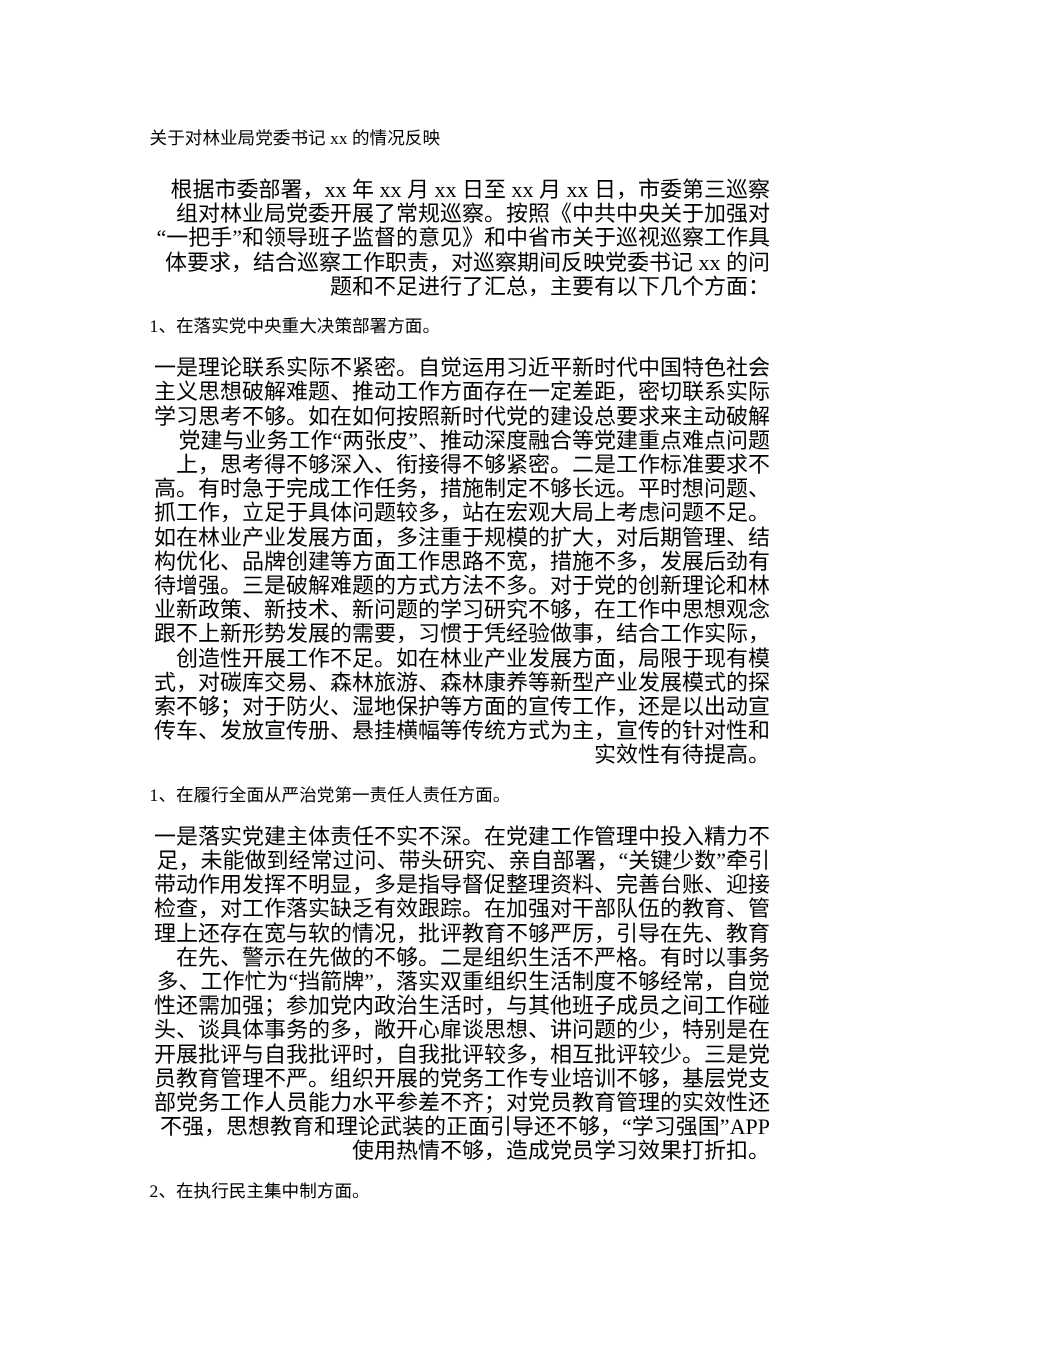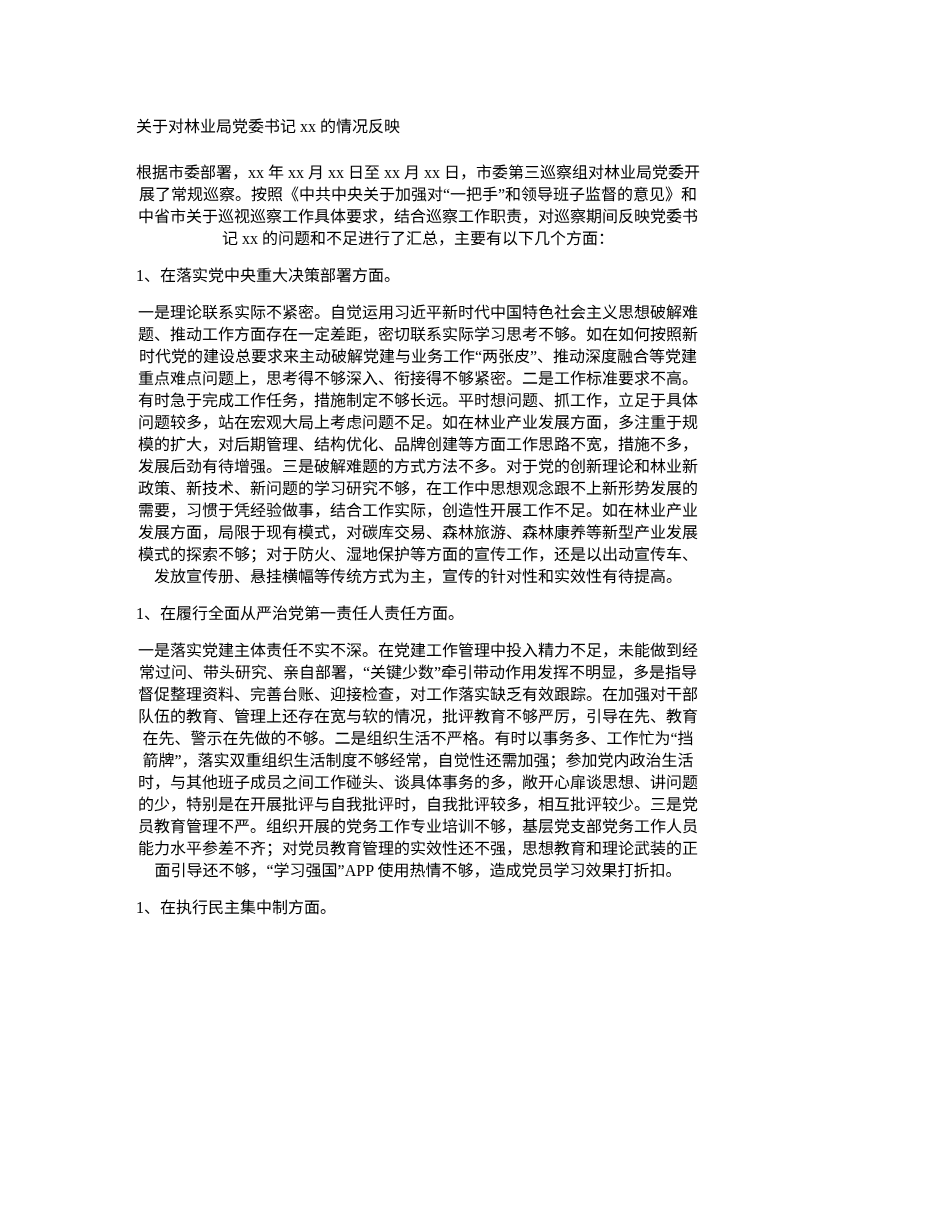--- a/index.html
+++ b/index.html
@@ -21,24 +21,24 @@
     width: 834px;
   }
   .doc-title {
     font-size: 16px;
     line-height: 22px;
     font-weight: normal;
     margin: 0 0 24px 0;
     word-break: break-all;
   }
   .doc-para {
-    font-size: 16px;
+    font-size: 20px;
     line-height: 22px;
     margin: 0 0 15px 0;
-    text-align: center;
+    text-align: right;
     word-break: break-all;
   }
   .doc-heading {
     font-size: 16px;
     line-height: 22px;
     font-weight: normal;
     margin: 8px 0 15px 0;
     word-break: break-all;
   }
 </style>
@@ -52,16 +52,16 @@
   <p class="doc-para">根据市委部署，xx 年 xx 月 xx 日至 xx 月 xx 日，市委第三巡察组对林业局党委开展了常规巡察。按照《中共中央关于加强对“一把手”和领导班子监督的意见》和中省市关于巡视巡察工作具体要求，结合巡察工作职责，对巡察期间反映党委书记 xx 的问题和不足进行了汇总，主要有以下几个方面：</p>
 
   <p class="doc-heading">1、在落实党中央重大决策部署方面。</p>
 
   <p class="doc-para">一是理论联系实际不紧密。自觉运用习近平新时代中国特色社会主义思想破解难题、推动工作方面存在一定差距，密切联系实际学习思考不够。如在如何按照新时代党的建设总要求来主动破解党建与业务工作“两张皮”、推动深度融合等党建重点难点问题上，思考得不够深入、衔接得不够紧密。二是工作标准要求不高。有时急于完成工作任务，措施制定不够长远。平时想问题、抓工作，立足于具体问题较多，站在宏观大局上考虑问题不足。如在林业产业发展方面，多注重于规模的扩大，对后期管理、结构优化、品牌创建等方面工作思路不宽，措施不多，发展后劲有待增强。三是破解难题的方式方法不多。对于党的创新理论和林业新政策、新技术、新问题的学习研究不够，在工作中思想观念跟不上新形势发展的需要，习惯于凭经验做事，结合工作实际，创造性开展工作不足。如在林业产业发展方面，局限于现有模式，对碳库交易、森林旅游、森林康养等新型产业发展模式的探索不够；对于防火、湿地保护等方面的宣传工作，还是以出动宣传车、发放宣传册、悬挂横幅等传统方式为主，宣传的针对性和实效性有待提高。</p>
 
   <p class="doc-heading">1、在履行全面从严治党第一责任人责任方面。</p>
 
   <p class="doc-para">一是落实党建主体责任不实不深。在党建工作管理中投入精力不足，未能做到经常过问、带头研究、亲自部署，“关键少数”牵引带动作用发挥不明显，多是指导督促整理资料、完善台账、迎接检查，对工作落实缺乏有效跟踪。在加强对干部队伍的教育、管理上还存在宽与软的情况，批评教育不够严厉，引导在先、教育在先、警示在先做的不够。二是组织生活不严格。有时以事务多、工作忙为“挡箭牌”，落实双重组织生活制度不够经常，自觉性还需加强；参加党内政治生活时，与其他班子成员之间工作碰头、谈具体事务的多，敞开心扉谈思想、讲问题的少，特别是在开展批评与自我批评时，自我批评较多，相互批评较少。三是党员教育管理不严。组织开展的党务工作专业培训不够，基层党支部党务工作人员能力水平参差不齐；对党员教育管理的实效性还不强，思想教育和理论武装的正面引导还不够，“学习强国”APP 使用热情不够，造成党员学习效果打折扣。</p>
 
-  <p class="doc-heading">1、在执行民主集中制方面。</p>
+  <p class="doc-heading">2、在执行民主集中制方面。</p>
 
 
 </div>
 
 </body></html>

